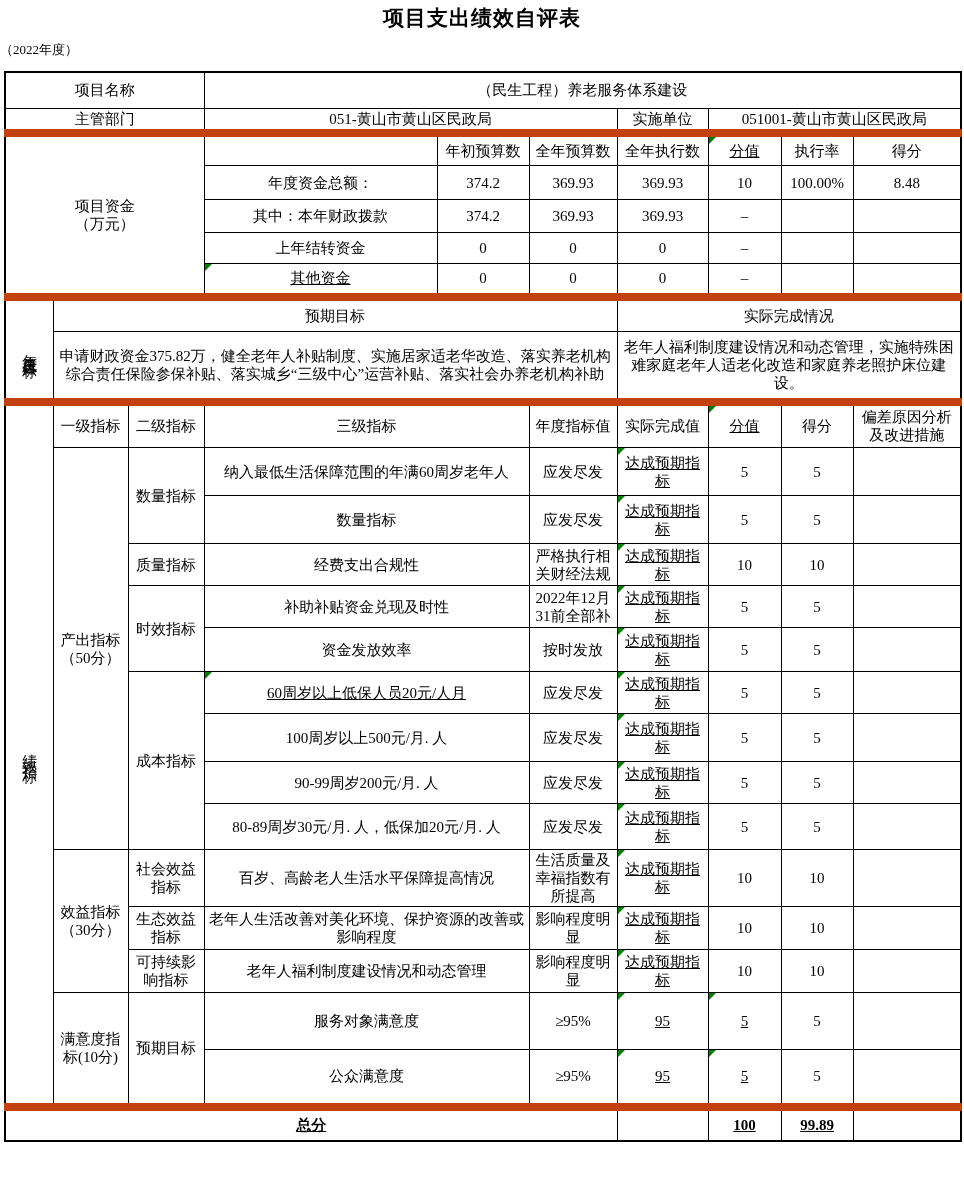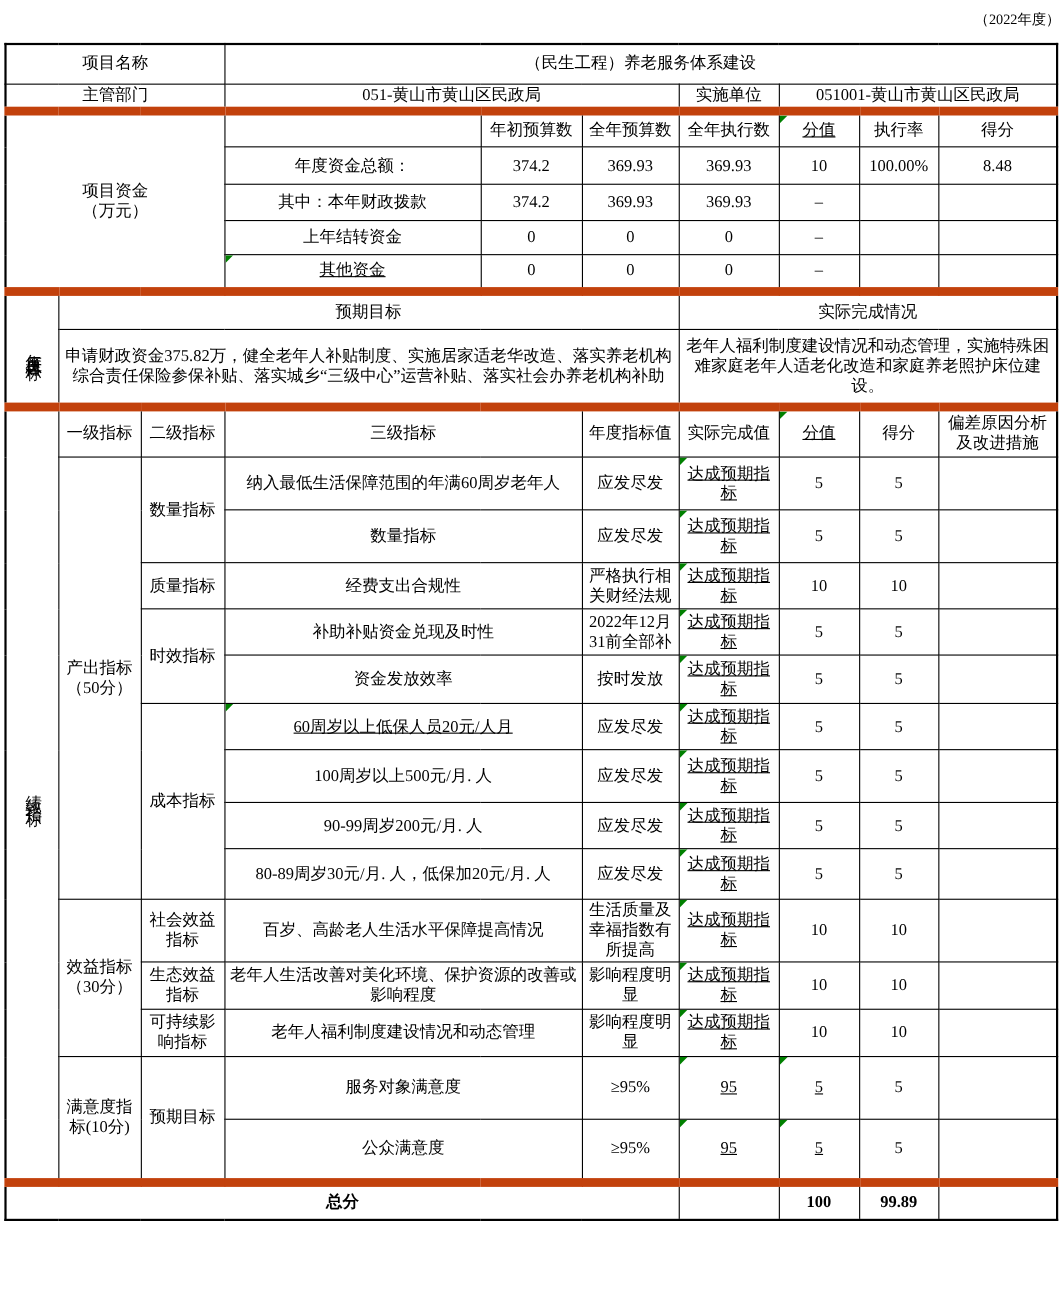--- a/index.html
+++ b/index.html
@@ -7,55 +7,56 @@
     width:964px;height:1187px;
     font-family:"Liberation Serif","DejaVu Serif",serif;
     color:#000;
   }
   .page{width:964px;height:1187px;overflow:hidden;background:#fff;}
   .title{
     text-align:center;font-size:21px;font-weight:bold;
     padding-top:4px;letter-spacing:1px;
   }
   .subtitle{
-    text-align:right;font-size:13px;padding-top:9px;padding-bottom:12px;
+    text-align:left;font-size:13px;padding-top:9px;padding-bottom:12px;
   }
   table.main{
     border-collapse:collapse;table-layout:fixed;
     width:956px;margin-left:4px;
     border:2px solid #000;
   }
   table.main td{
     border:1px solid #000;
     text-align:center;vertical-align:middle;
     font-size:15px;line-height:18px;
     padding:1px 3px;overflow:hidden;
     word-break:break-all;
   }
   tr.thick > td{border-top:8px solid #c2410c;}
   td.left{text-align:left;}
   td.goal{line-height:23px;padding:2px 8px;}
-  td.bold, .bold{font-weight:bold;}
+  td.bold, .bold{font-weight:bold;text-decoration:underline;}
   td.vcell{padding:0;}
   .vtext{
     writing-mode:vertical-lr;text-orientation:upright;
     display:inline-block;letter-spacing:5px;line-height:1;
   }
   .vtext.tightspace{letter-spacing:2px;}
   td.mk{position:relative;text-decoration:underline;}
   td.mk::before{
     content:"";position:absolute;top:0;left:0;width:0;height:0;
     border-top:7px solid #008000;border-right:7px solid transparent;
   }
   td.tgt{line-height:17px;padding:1px 2px;}
 </style>
 </head>
 <body>
 
 <div class="page">
+  <div class="title">项目支出绩效自评表</div>
   <div class="subtitle">（2022年度）</div>
 
   <table class="main">
     <colgroup>
       <col style="width:48px">
         <col style="width:75px">
         <col style="width:76px">
       <col style="width:233px">
         <col style="width:92px">
         <col style="width:88px">

